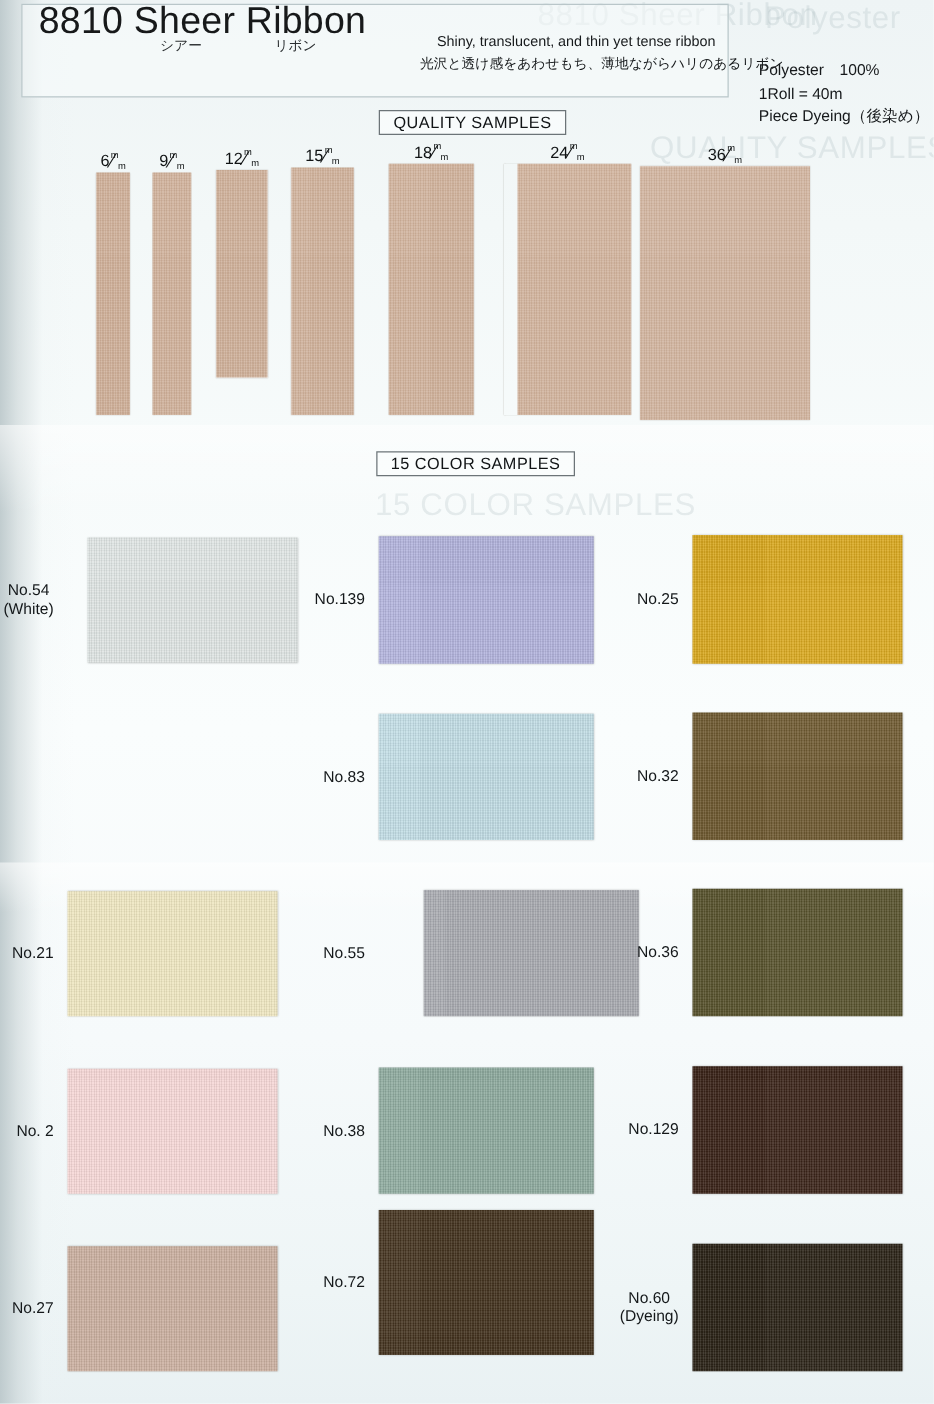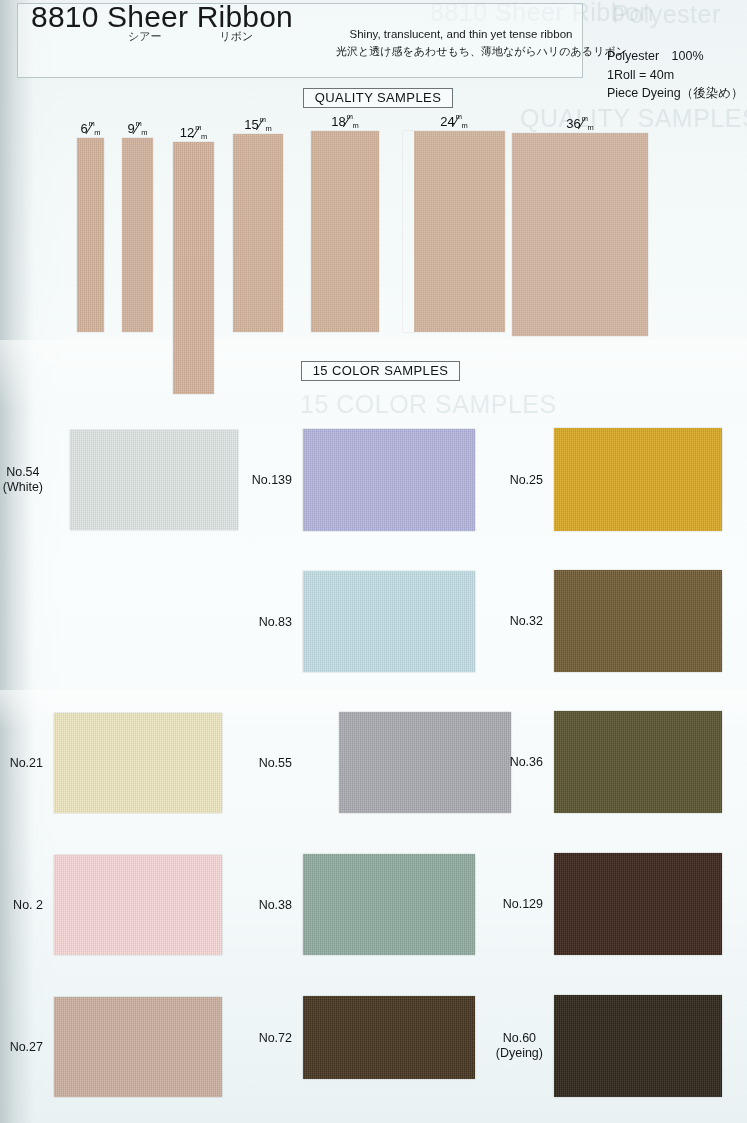--- a/index.html
+++ b/index.html
@@ -245,21 +245,21 @@
 
   <div id="quality-samples">
       <div class="ribbon" style="left: 77px; top: 138px; width: 27px; height: 194px;">
         <div class="wlabel"><span>6</span><span class="mm"><span class="num">m</span><span class="bar"></span><span class="den">m</span></span></div>
         <div class="swatch" style="background-color: rgb(205, 174, 152);"></div>
       </div>
       <div class="ribbon" style="left: 122px; top: 138px; width: 31px; height: 194px;">
         <div class="wlabel"><span>9</span><span class="mm"><span class="num">m</span><span class="bar"></span><span class="den">m</span></span></div>
         <div class="swatch" style="background-color: rgb(205, 174, 152);"></div>
       </div>
-      <div class="ribbon" style="left: 173px; top: 142px; width: 41px; height: 252px;">
+      <div class="ribbon" style="left: 173px; top: 136px; width: 41px; height: 166px;">
         <div class="wlabel"><span>12</span><span class="mm"><span class="num">m</span><span class="bar"></span><span class="den">m</span></span></div>
         <div class="swatch" style="background-color: rgb(205, 175, 153);"></div>
       </div>
       <div class="ribbon" style="left: 233px; top: 134px; width: 50px; height: 198px;">
         <div class="wlabel"><span>15</span><span class="mm"><span class="num">m</span><span class="bar"></span><span class="den">m</span></span></div>
         <div class="swatch" style="background-color: rgb(206, 176, 154);"></div>
       </div>
       <div class="ribbon" style="left: 311px; top: 131px; width: 68px; height: 201px;">
         <div class="wlabel"><span>18</span><span class="mm"><span class="num">m</span><span class="bar"></span><span class="den">m</span></span></div>
         <div class="swatch" style="background-color: rgb(206, 176, 154);"></div>
@@ -343,21 +343,21 @@
           <div>No.129</div>
         </div>
         <div class="cs-swatch" style="background-color: rgb(58, 35, 24);"></div>
       </div>
       <div class="cs-cell" style="left: 54px; top: 597px; width: 168px; height: 100px;">
         <div class="cs-label">
           <div>No.27</div>
         </div>
         <div class="cs-swatch" style="background-color: rgb(203, 176, 160);"></div>
       </div>
-      <div class="cs-cell" style="left: 303px; top: 596px; width: 172px; height: 83px;">
+      <div class="cs-cell" style="left: 303px; top: 568px; width: 172px; height: 116px;">
         <div class="cs-label">
           <div>No.72</div>
         </div>
         <div class="cs-swatch" style="background-color: rgb(68, 51, 31);"></div>
       </div>
       <div class="cs-cell" style="left: 554px; top: 595px; width: 168px; height: 102px;">
         <div class="cs-label">
           <div>No.60</div>
           <div>(Dyeing)</div>
         </div>

